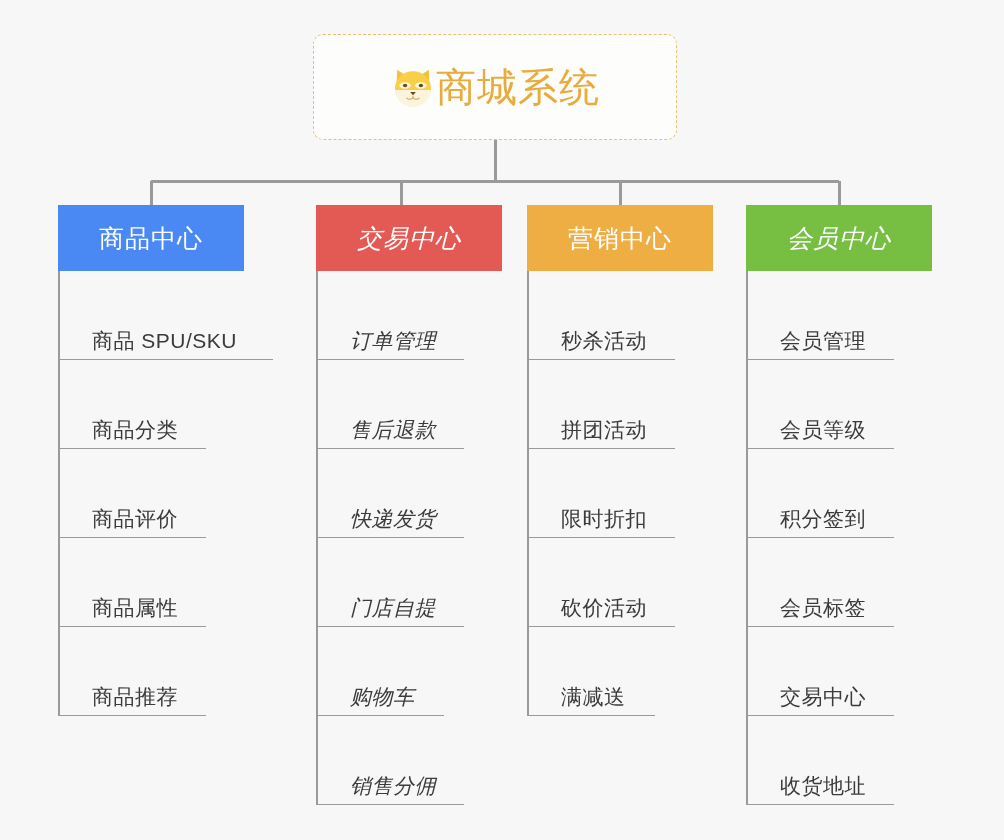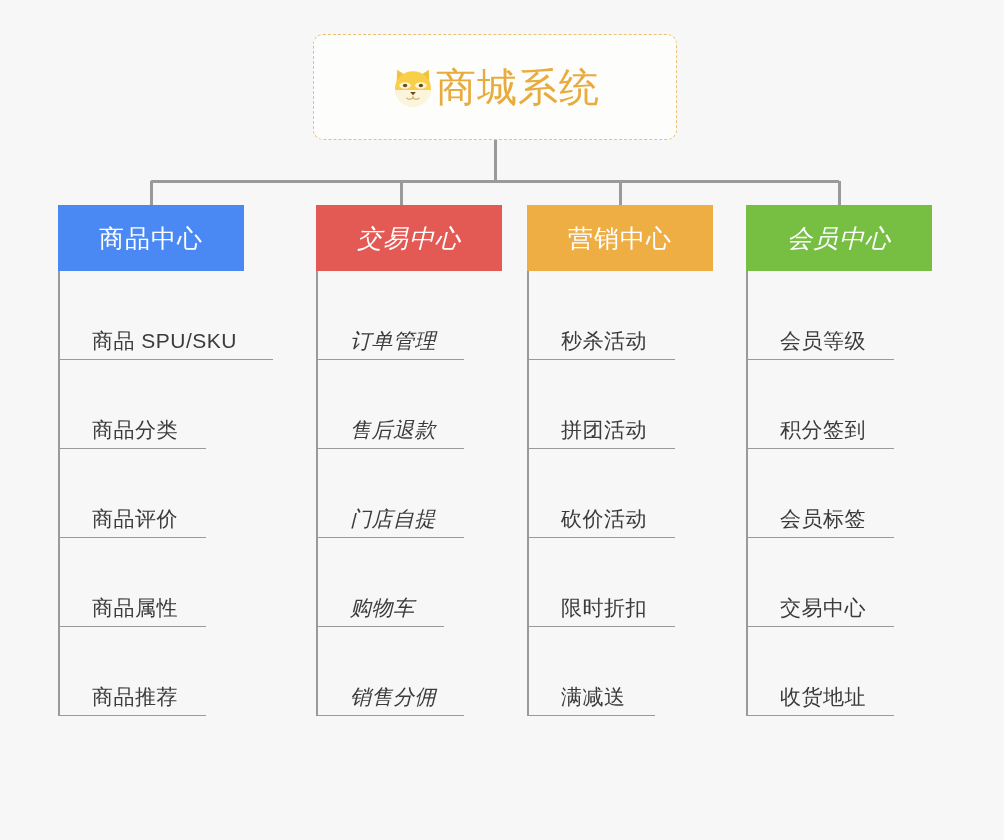--- a/index.html
+++ b/index.html
@@ -196,20 +196,24 @@
       <div class="branch-rail"></div>
       <div class="leaf">
         <span class="leaf-label">订单管理</span>
         <span class="leaf-underline" style="width:148px;"></span>
       </div>
       <div class="leaf">
         <span class="leaf-label">售后退款</span>
         <span class="leaf-underline" style="width:148px;"></span>
       </div>
       <div class="leaf">
+        <span class="leaf-label">快递发货</span>
+        <span class="leaf-underline" style="width:148px;"></span>
+      </div>
+      <div class="leaf">
         <span class="leaf-label">门店自提</span>
         <span class="leaf-underline" style="width:148px;"></span>
       </div>
       <div class="leaf">
         <span class="leaf-label">购物车</span>
         <span class="leaf-underline" style="width:128px;"></span>
       </div>
       <div class="leaf">
         <span class="leaf-label">销售分佣</span>
         <span class="leaf-underline" style="width:148px;"></span>
@@ -225,41 +229,45 @@
       <div class="branch-rail"></div>
       <div class="leaf">
         <span class="leaf-label">秒杀活动</span>
         <span class="leaf-underline" style="width:148px;"></span>
       </div>
       <div class="leaf">
         <span class="leaf-label">拼团活动</span>
         <span class="leaf-underline" style="width:148px;"></span>
       </div>
       <div class="leaf">
+        <span class="leaf-label">限时折扣</span>
+        <span class="leaf-underline" style="width:148px;"></span>
+      </div>
+      <div class="leaf">
         <span class="leaf-label">砍价活动</span>
-        <span class="leaf-underline" style="width:148px;"></span>
-      </div>
-      <div class="leaf">
-        <span class="leaf-label">限时折扣</span>
         <span class="leaf-underline" style="width:148px;"></span>
       </div>
       <div class="leaf">
         <span class="leaf-label">满减送</span>
         <span class="leaf-underline" style="width:128px;"></span>
       </div>
     </div>
   </div>
 
   <div class="branch" style="left:746px;width:186px;">
     <div class="branch-header" style="background:#76bf43;font-style:italic;">
       <span>会员中心</span>
     </div>
     <div class="branch-items">
       <div class="branch-rail"></div>
       <div class="leaf">
+        <span class="leaf-label">会员管理</span>
+        <span class="leaf-underline" style="width:148px;"></span>
+      </div>
+      <div class="leaf">
         <span class="leaf-label">会员等级</span>
         <span class="leaf-underline" style="width:148px;"></span>
       </div>
       <div class="leaf">
         <span class="leaf-label">积分签到</span>
         <span class="leaf-underline" style="width:148px;"></span>
       </div>
       <div class="leaf">
         <span class="leaf-label">会员标签</span>
         <span class="leaf-underline" style="width:148px;"></span>

